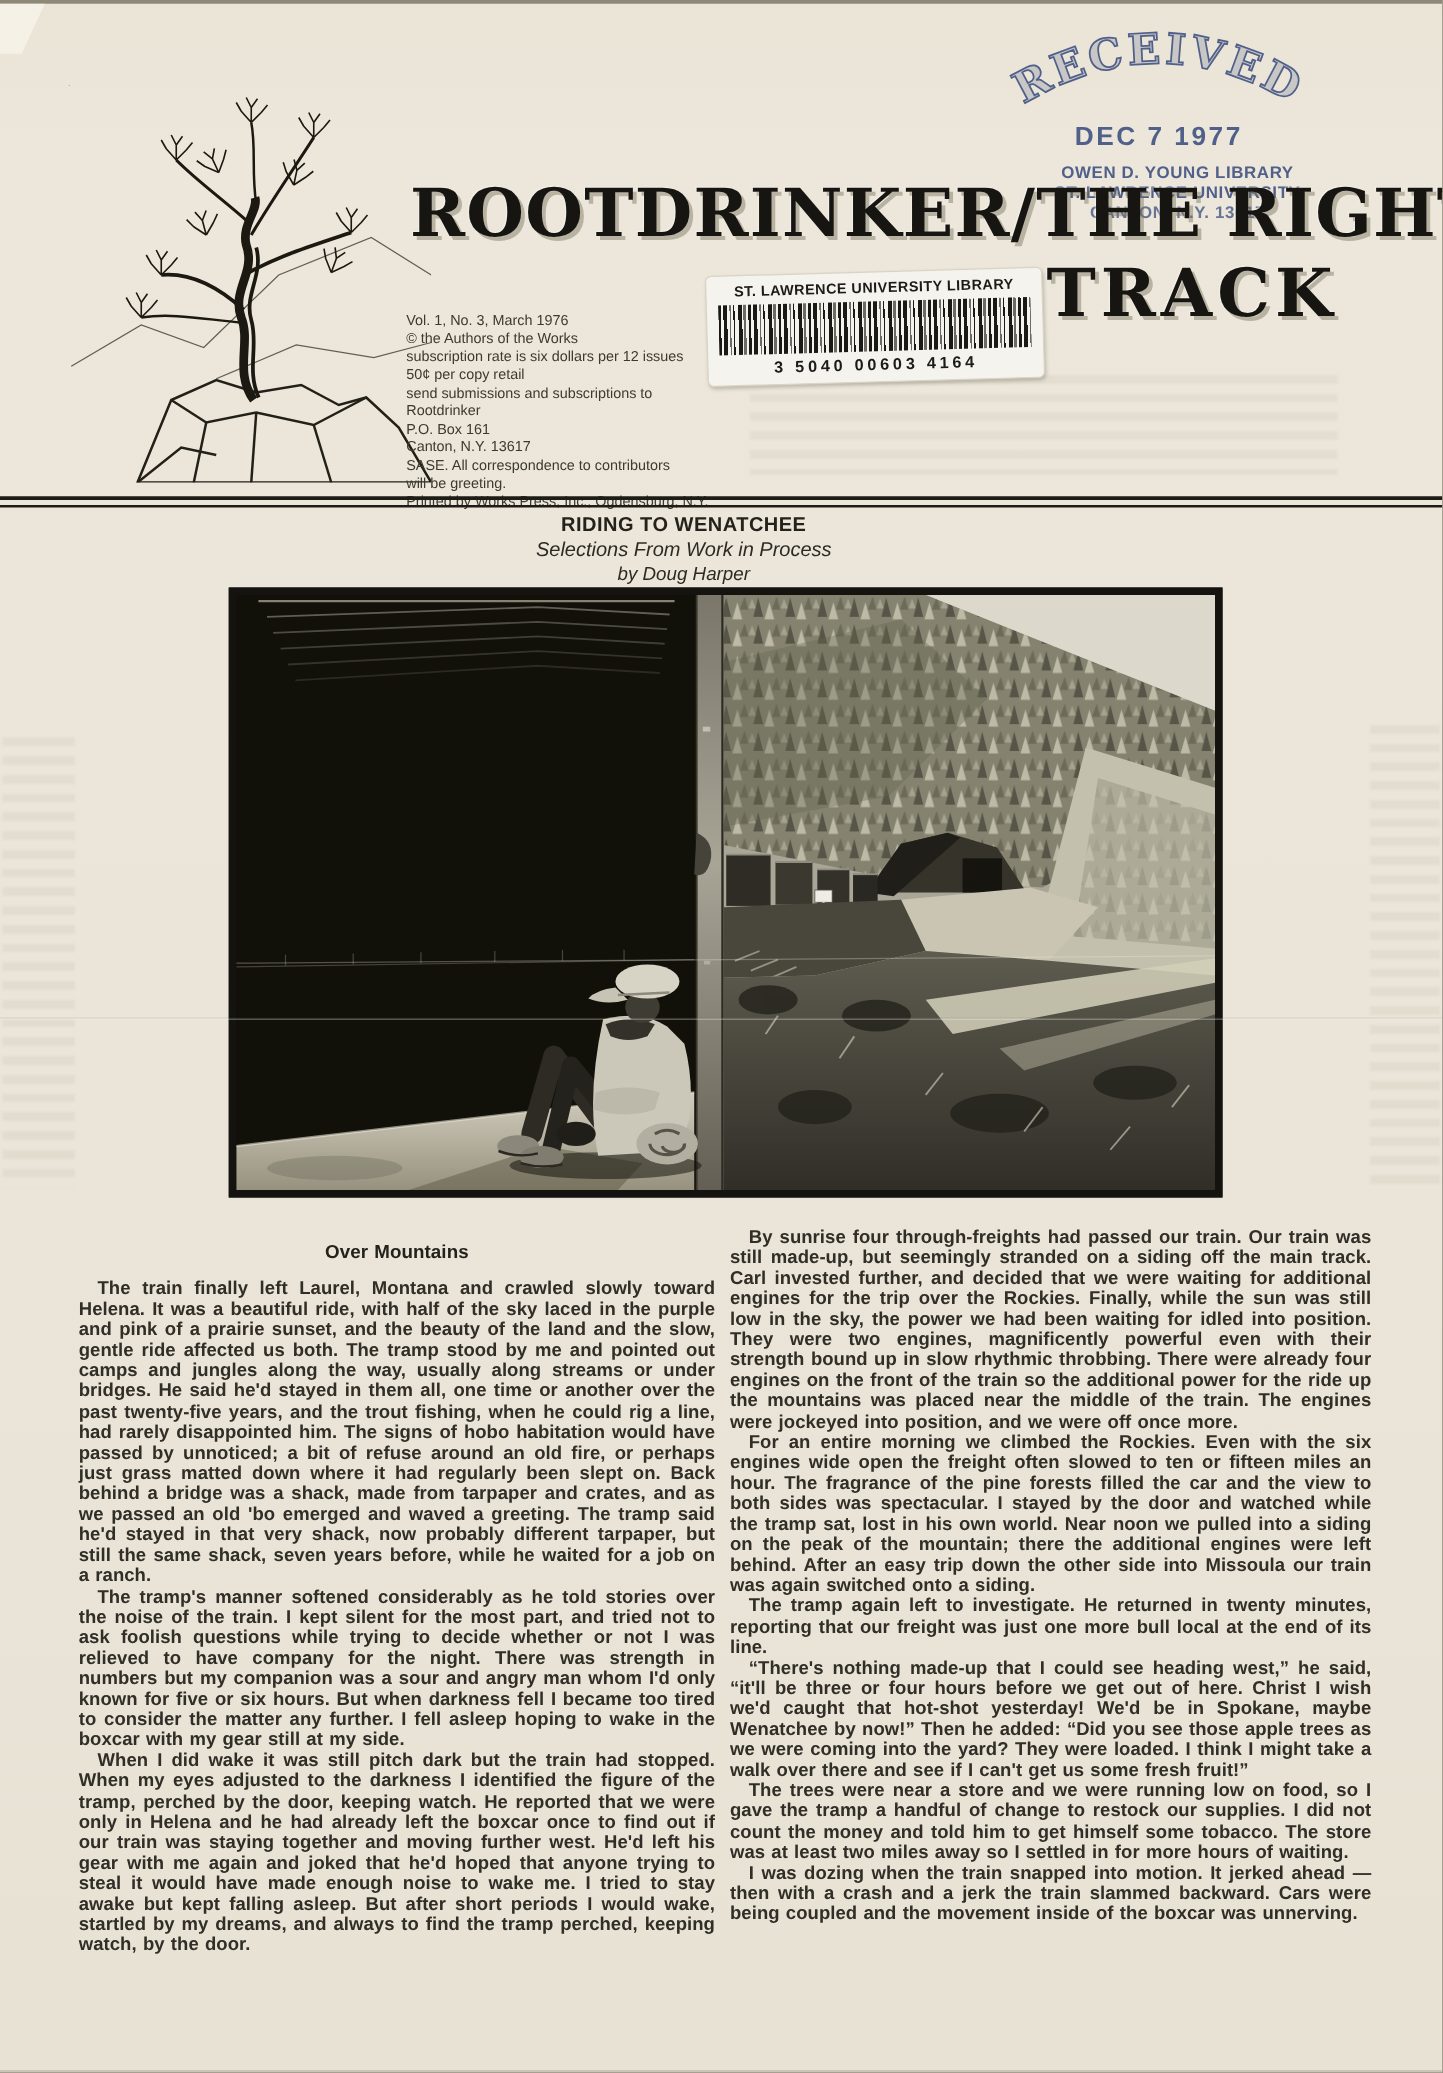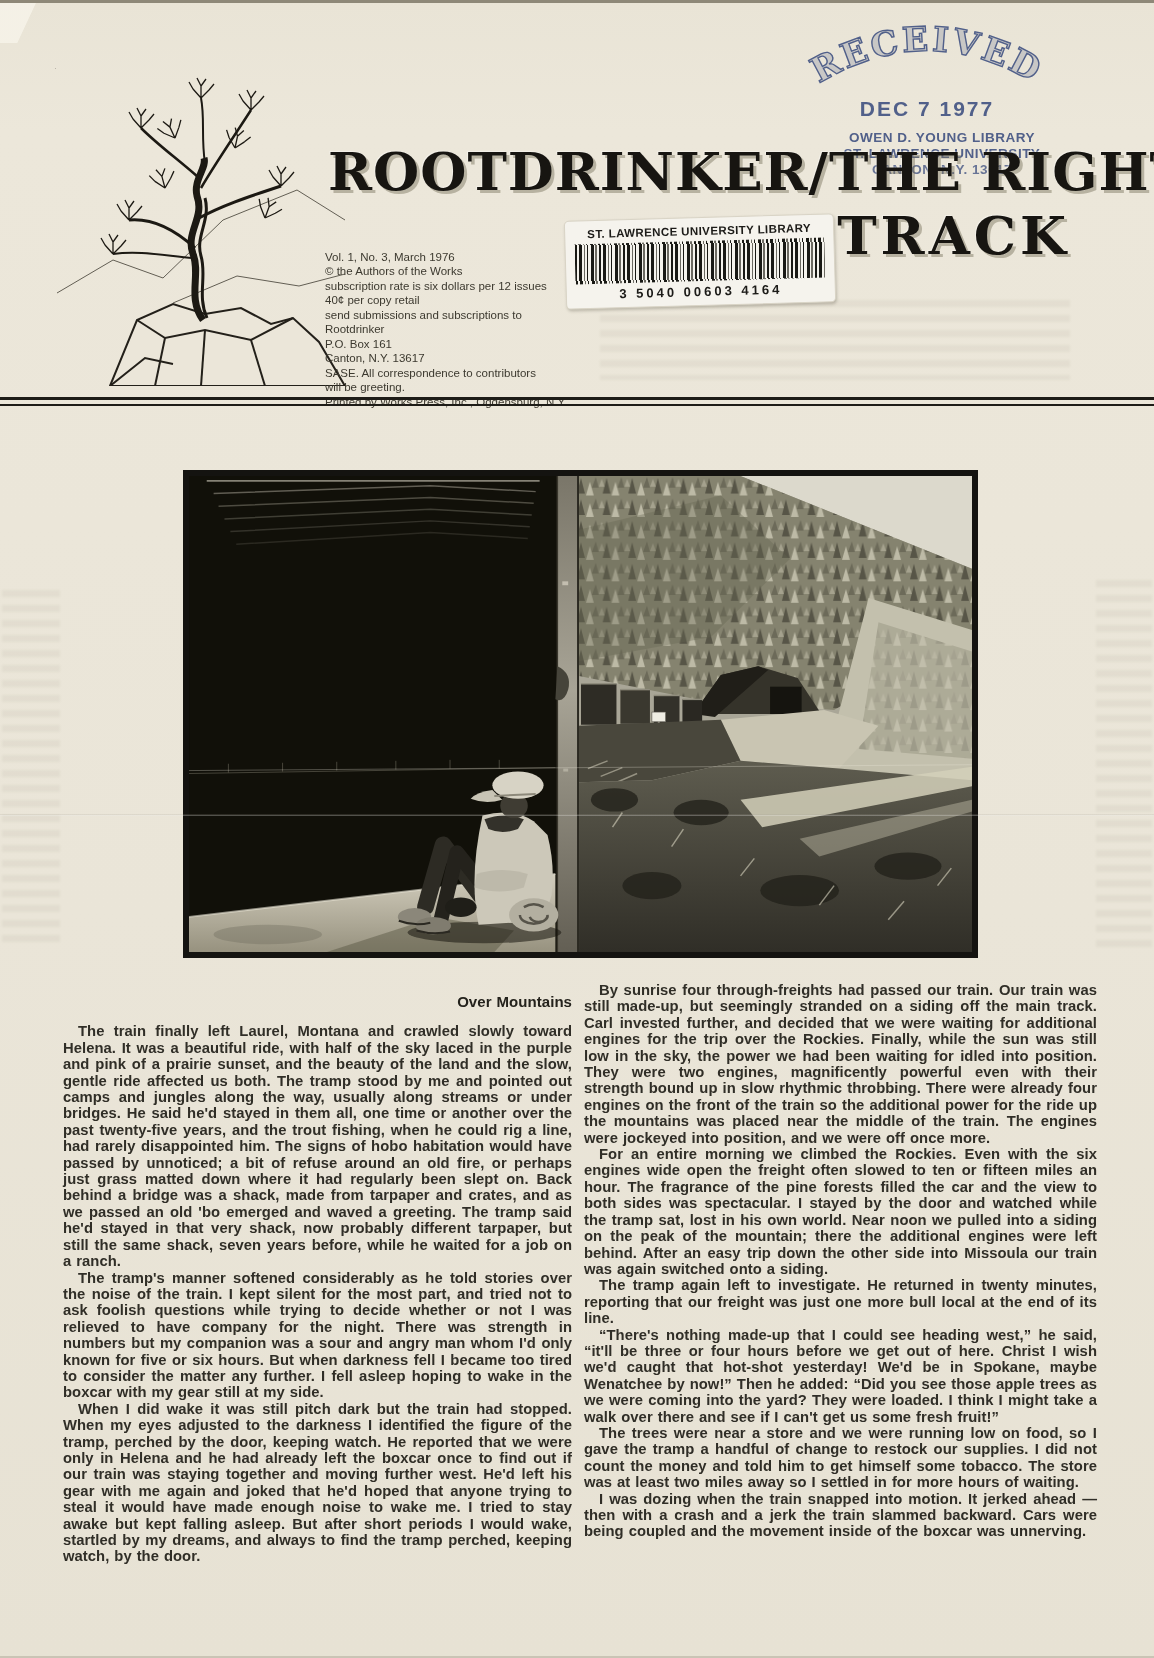--- a/index.html
+++ b/index.html
@@ -64,21 +64,21 @@
   
   #photo{position:absolute;left:183px;top:470px;width:795px;height:488px;
     border:6px solid #141310;box-sizing:border-box;background:#101009;}
   #photo svg{display:block;width:100%;height:100%;}
 
   
   .col{position:absolute;font-size:14.8px;line-height:16.4px;color:#302e27;
     word-spacing:.8px;letter-spacing:.05px;}
   #left-col{left:63px;top:994px;width:509px;}
   #right-col{left:584px;top:982px;width:513px;}
-  .section-heading{text-align:right;font-weight:bold;font-size:15px;margin:0 0 13px 0;color:#24221c;}
+  .section-heading{text-align:center;font-weight:bold;font-size:15px;margin:0 0 13px 0;color:#24221c;}
   .para{margin:0;text-align:justify;text-indent:15px;font-weight:bold;}
 </style>
 </head>
 <body>
 
 <div id="page">
   <div class="edge-top"></div>
   <div class="corner-sliver"></div>
 
   <div class="ghost" style="left:1096px;top:580px;width:56px;height:370px;"></div>
@@ -142,38 +142,43 @@
     </svg>
   </div>
 
   <div id="masthead-line1" class="masthead">ROOTDRINKER/THE RIGHT</div>
   <div id="masthead-line2" class="masthead">TRACK</div>
 
   <div id="pubinfo">
       <div>Vol. 1, No. 3, March 1976</div>
       <div>© the Authors of the Works</div>
       <div>subscription rate is six dollars per 12 issues</div>
-      <div>40¢ per copy retail</div>
+      <div>50¢ per copy retail</div>
       <div>send submissions and subscriptions to</div>
       <div>Rootdrinker</div>
       <div>P.O. Box 161</div>
       <div>Canton, N.Y. 13617</div>
       <div>SASE. All correspondence to contributors</div>
       <div>will be greeting.</div>
       <div>Printed by Works Press, Inc., Ogdensburg, N.Y.</div>
     </div>
 
   <div id="barcode">
     <div class="bc-header">ST. LAWRENCE UNIVERSITY LIBRARY</div>
     <div class="bc-bars"></div>
     <div class="bc-number">3 5040 00603 4164</div>
   </div>
 
   <div id="rule"></div>
 
+  <div id="title-block">
+    <div id="article-title">RIDING TO WENATCHEE</div>
+    <div id="article-subtitle">Selections From Work in Process</div>
+    <div id="article-byline">by Doug Harper</div>
+  </div>
 
   <div id="photo">
     <svg viewBox="0 0 795 488" preserveAspectRatio="none">
       <defs>
         <linearGradient id="floorG" x1="0" y1="0" x2="0" y2="1">
           <stop offset="0" stop-color="#d2cdbd"></stop>
             <stop offset="1" stop-color="#97927f"></stop>
         </linearGradient>
         <linearGradient id="frameG" x1="0" y1="0" x2="0" y2="1">
           <stop offset="0" stop-color="#7a7669"></stop>

